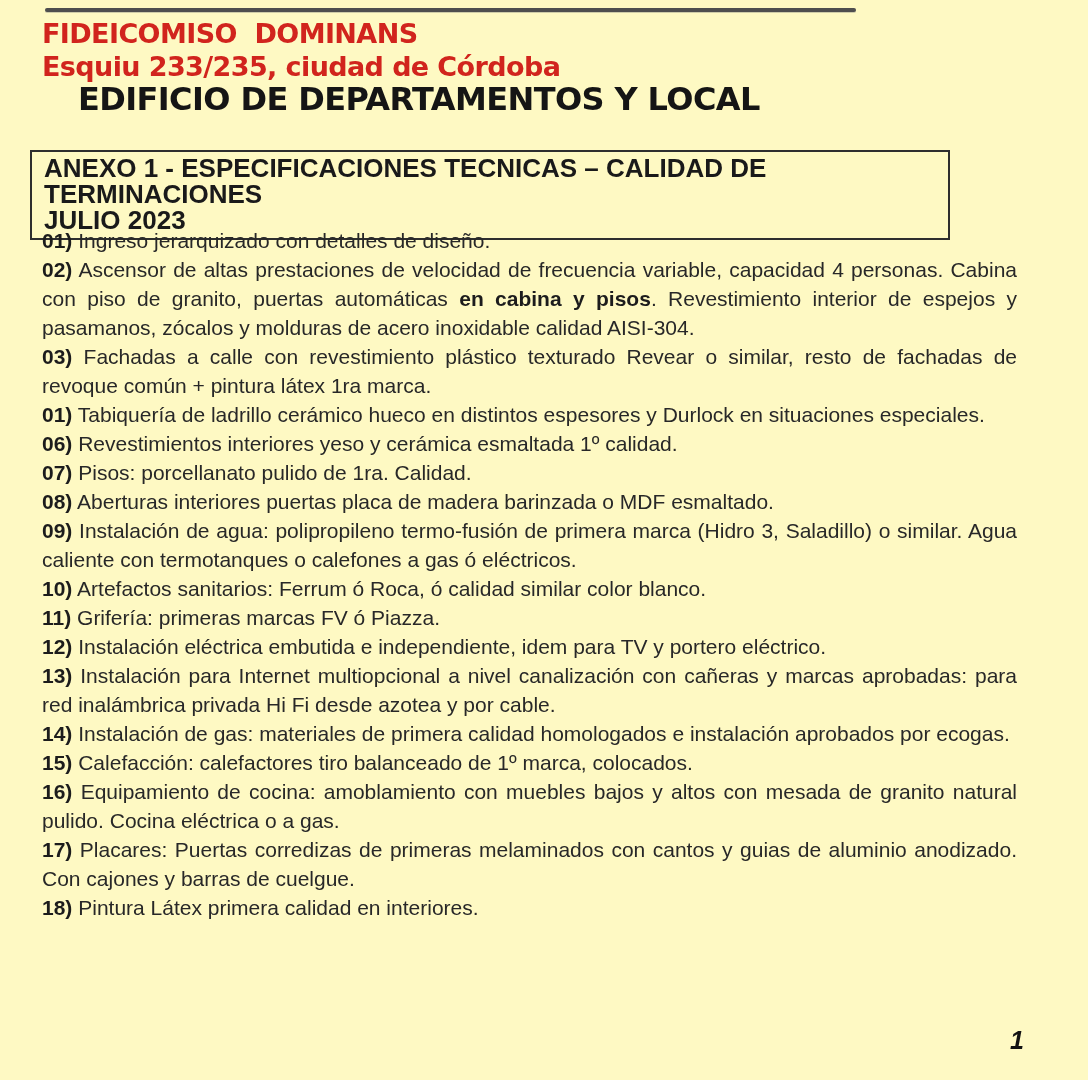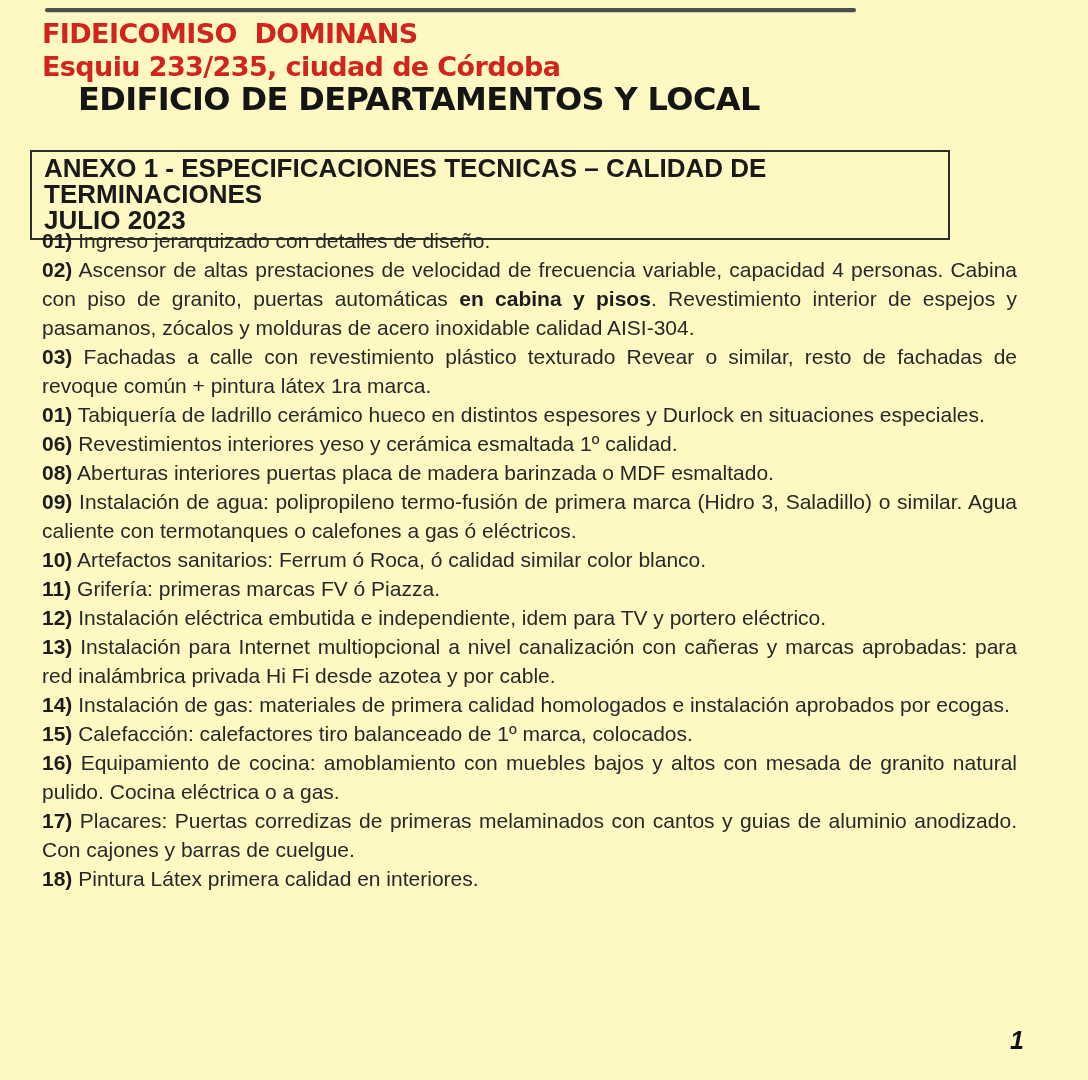--- a/index.html
+++ b/index.html
@@ -116,20 +116,21 @@
     <div>ANEXO 1 - ESPECIFICACIONES TECNICAS – CALIDAD DE TERMINACIONES</div>
     <div>JULIO 2023</div>
   </section>
 
   <main class="items">
     <p class="item"><b class="num">01)</b> <span>Ingreso jerarquizado con detalles de diseño.</span></p>
     <p class="item"><b class="num">02)</b> <span>Ascensor de altas prestaciones de velocidad de frecuencia variable, capacidad 4 personas. Cabina con piso de granito, puertas automáticas </span><b class="inline-bold">en cabina y pisos</b><span>. Revestimiento interior de espejos y pasamanos, zócalos y molduras de acero inoxidable calidad AISI-304.</span></p>
     <p class="item"><b class="num">03)</b> <span>Fachadas a calle con revestimiento plástico texturado Revear o similar, resto de fachadas de revoque común + pintura látex 1ra marca.</span></p>
     <p class="item"><b class="num">01)</b> <span>Tabiquería de ladrillo cerámico hueco en distintos espesores y Durlock en situaciones especiales.</span></p>
     <p class="item"><b class="num">06)</b> <span>Revestimientos interiores yeso y cerámica esmaltada 1º calidad.</span></p>
+    <p class="item"><b class="num">07)</b> <span>Pisos: porcellanato pulido de 1ra. Calidad.</span></p>
     <p class="item"><b class="num">08)</b> <span>Aberturas interiores puertas placa de madera barinzada o MDF esmaltado.</span></p>
     <p class="item"><b class="num">09)</b> <span>Instalación de agua: polipropileno termo-fusión de primera marca (Hidro 3, Saladillo) o similar. Agua caliente con termotanques o calefones a gas ó eléctricos.</span></p>
     <p class="item"><b class="num">10)</b> <span>Artefactos sanitarios: Ferrum ó Roca, ó calidad similar color blanco.</span></p>
     <p class="item"><b class="num">11)</b> <span>Grifería: primeras marcas FV ó Piazza.</span></p>
     <p class="item"><b class="num">12)</b> <span>Instalación eléctrica embutida e independiente, idem para TV y portero eléctrico.</span></p>
     <p class="item"><b class="num">13)</b> <span>Instalación para Internet multiopcional a nivel canalización con cañeras y marcas aprobadas: para red inalámbrica privada Hi Fi desde azotea y por cable.</span></p>
     <p class="item"><b class="num">14)</b> <span>Instalación de gas: materiales de primera calidad homologados e instalación aprobados por ecogas.</span></p>
     <p class="item"><b class="num">15)</b> <span>Calefacción: calefactores tiro balanceado de 1º marca, colocados.</span></p>
     <p class="item"><b class="num">16)</b> <span>Equipamiento de cocina: amoblamiento con muebles bajos y altos con mesada de granito natural pulido. Cocina eléctrica o a gas.</span></p>
     <p class="item"><b class="num">17)</b> <span>Placares: Puertas corredizas de primeras melaminados con cantos y guias de aluminio anodizado. Con cajones y barras de cuelgue.</span></p>

